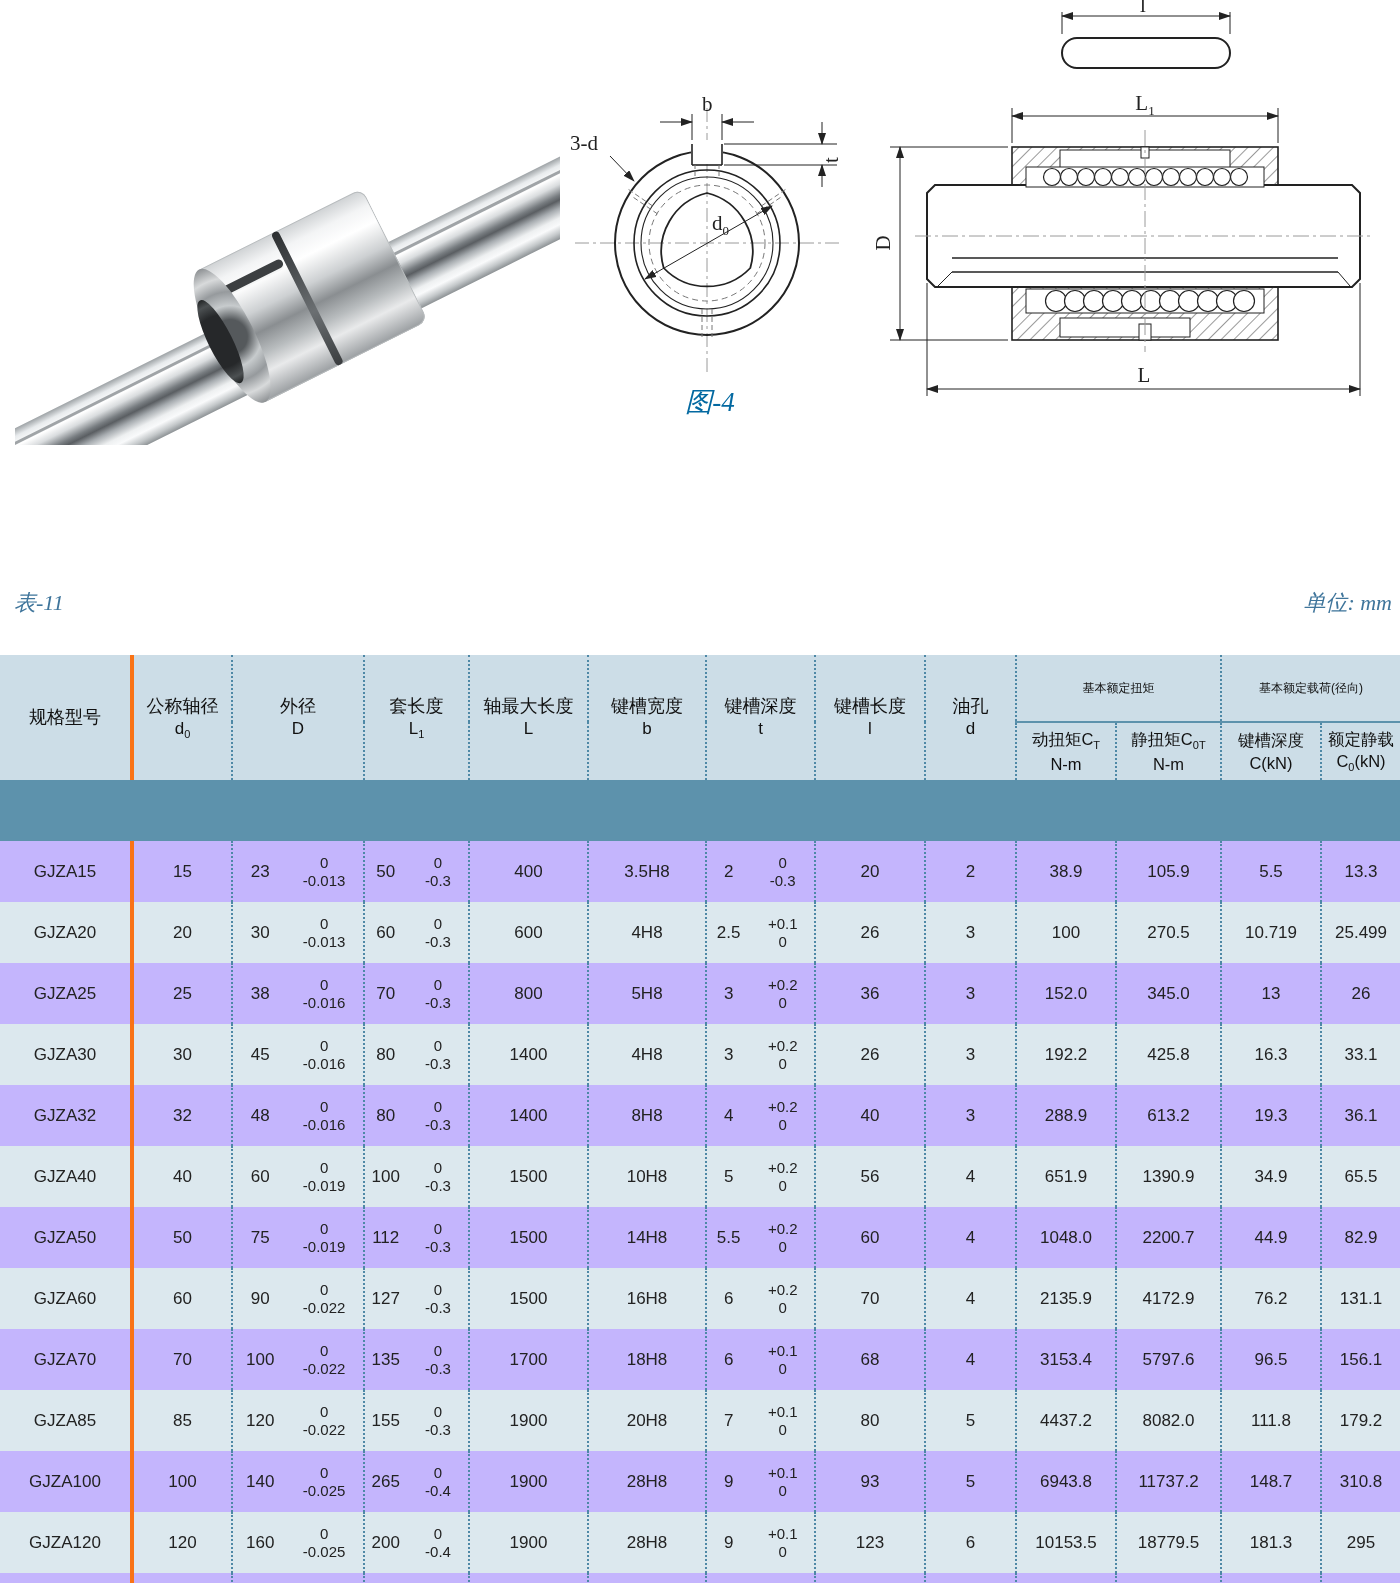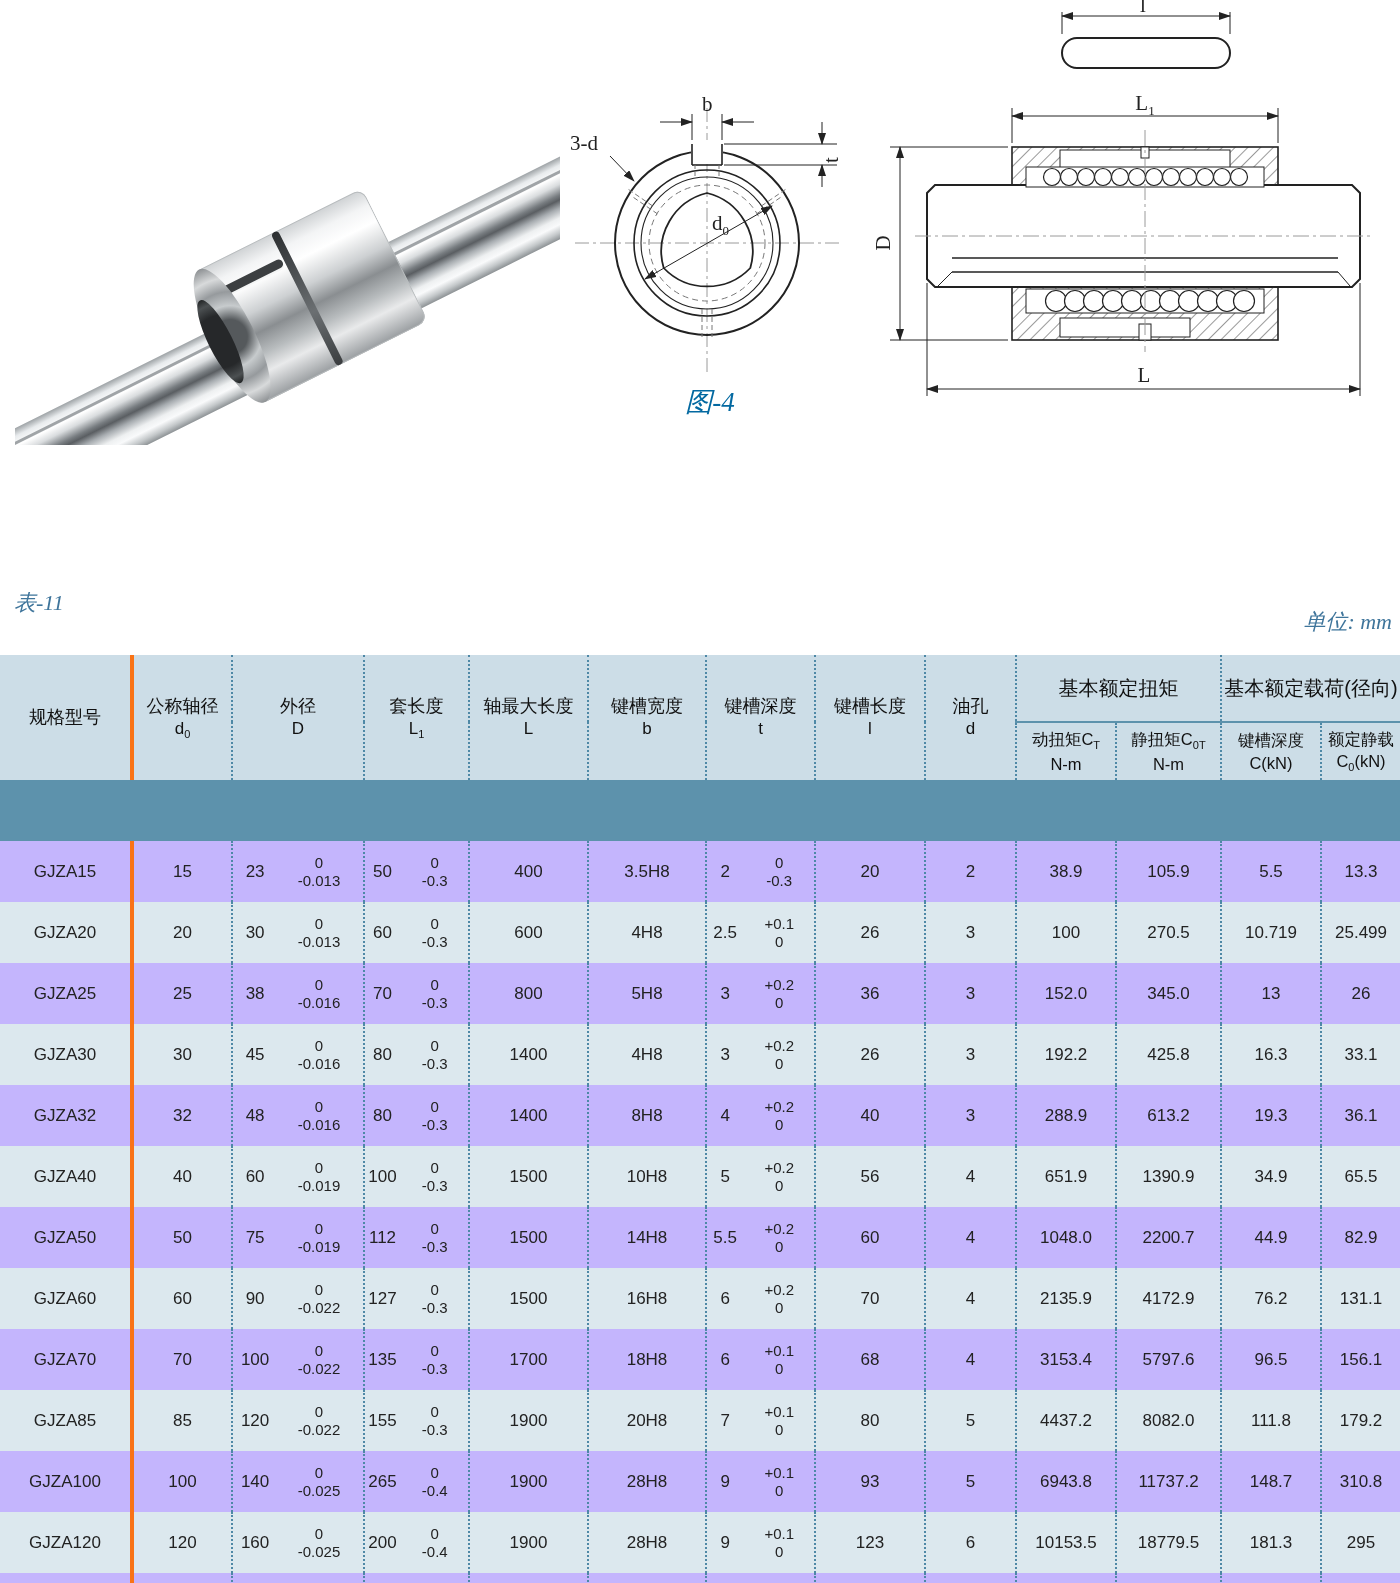--- a/index.html
+++ b/index.html
@@ -30,40 +30,40 @@
   .nut-bore{position:absolute;left:-3px;top:28px;width:24px;height:92px;border-radius:50%;
             background:radial-gradient(circle at 50% 50%,#26282a 55%,#4c5052 80%,#191b1c 100%);}
 
   .svgfig{position:absolute;}
   .fig-caption{position:absolute;left:640px;top:384px;width:140px;text-align:center;
                font-family:"Liberation Serif",serif;font-style:italic;font-size:27px;color:#0369a1;}
 
   
   .tbl-caption{position:absolute;left:14px;top:588px;font-family:"Liberation Serif",serif;
                font-style:italic;font-size:22px;color:#3f759b;}
-  .tbl-unit{position:absolute;right:8px;top:607px;font-family:"Liberation Serif",serif;
+  .tbl-unit{position:absolute;right:8px;top:588px;font-family:"Liberation Serif",serif;
             font-style:italic;font-size:22px;color:#3f759b;text-align:right;}
 
   
   .spec-table{position:absolute;left:0;top:655px;width:1400px;border-collapse:collapse;table-layout:fixed;}
   .spec-table th,.spec-table td{padding:0;margin:0;font-weight:normal;}
   .spec-table thead th{background:#ccdde7;color:#111;vertical-align:middle;text-align:center;}
   .h1{font-size:18px;line-height:1.35;}
   .h2{font-size:17px;line-height:1.3;}
-  .hgroup{font-size:20px;border-bottom:2px solid #5d92ac;height:66px;}
+  .hgroup{font-size:12px;border-bottom:2px solid #5d92ac;height:66px;}
   .hsub{height:57px;font-size:16.5px;line-height:1.35;}
   sub{font-size:11px;}
   .dot-l{border-left:2px dotted #4e88a6;}
   .thick-l{border-left:4px solid #f97316;}
   .hdiv td{height:6px;background:#5d92ac;}
   .spec-table tbody td{height:61px;text-align:center;vertical-align:middle;font-size:17px;color:#222;}
   tr.r-light{background:#c4b5fd;}
   tr.r-dark{background:#dce8ee;border-radius:13px;}
   td.tolcell{vertical-align:middle;}
-  .tolwrap{display:flex;align-items:center;gap:8px;}
+  .tolwrap{display:flex;align-items:center;justify-content:center;gap:8px;}
   .tolwrap .val{flex:0 0 34%;text-align:center;}
   .tolwrap .tol{flex:0 0 52%;display:flex;flex-direction:column;font-size:15px;line-height:1.2;text-align:center;}
   text{font-family:"Liberation Serif",serif;fill:#222;}
 </style>
 </head>
 <body>
 
 <div id="page">
 
   <div id="figures">

